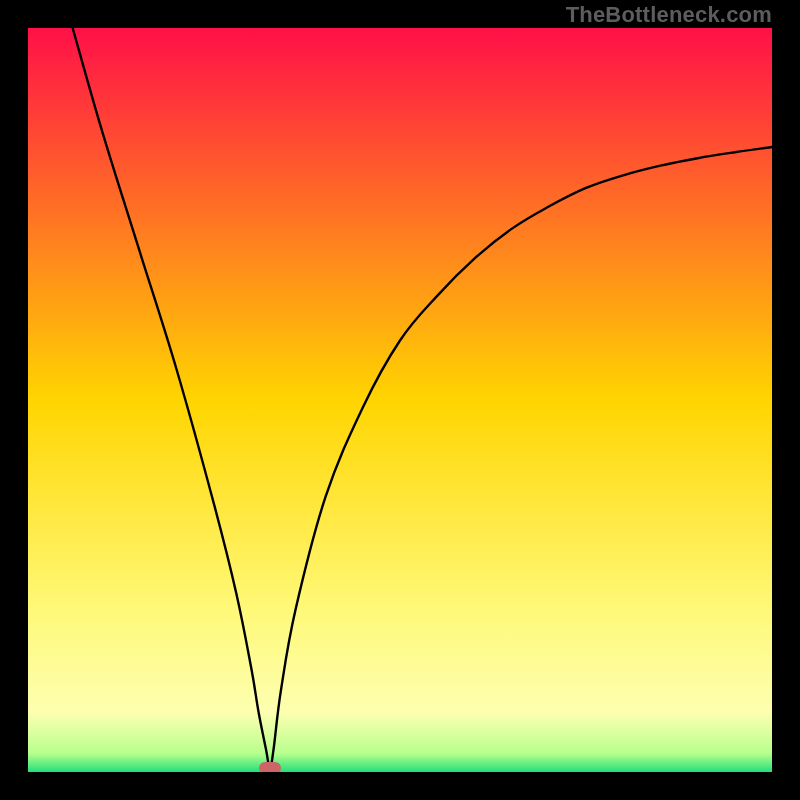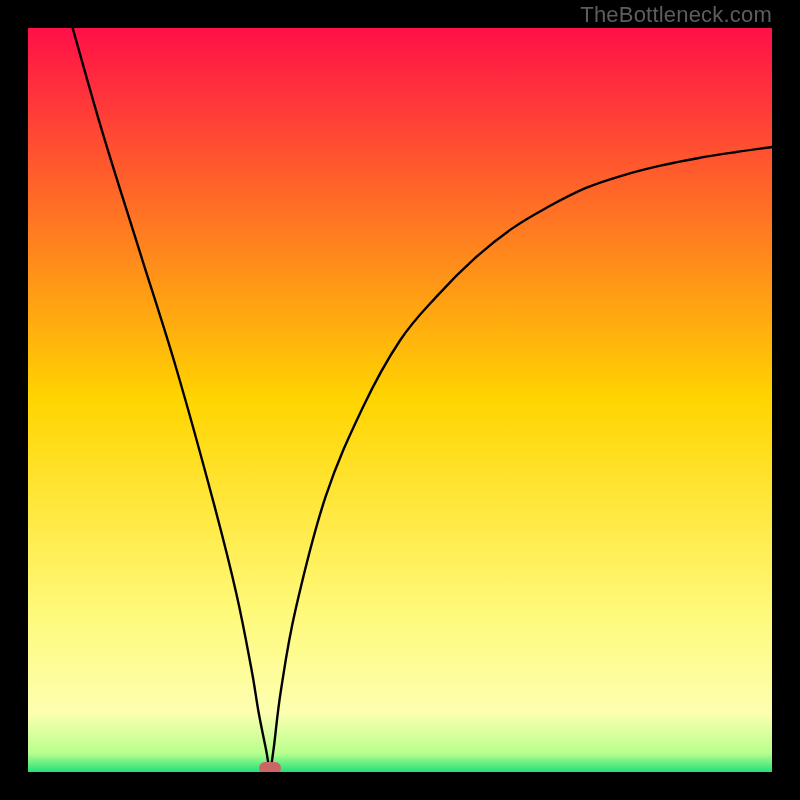--- a/index.html
+++ b/index.html
@@ -10,21 +10,21 @@
     position: relative;
     overflow: hidden;
     font-family: Arial, Helvetica, sans-serif;
   }
   .watermark {
     position: absolute;
     top: 2px;
     right: 28px;
     color: #5d5d5d;
     font-size: 22px;
-    font-weight: 400;
+    font-weight: 700;
     z-index: 30;
     letter-spacing: 0.2px;
   }
   .plot-frame {
     position: absolute;
     left: 28px;
     top: 28px;
     width: 744px;
     height: 744px;
     background: #000;

